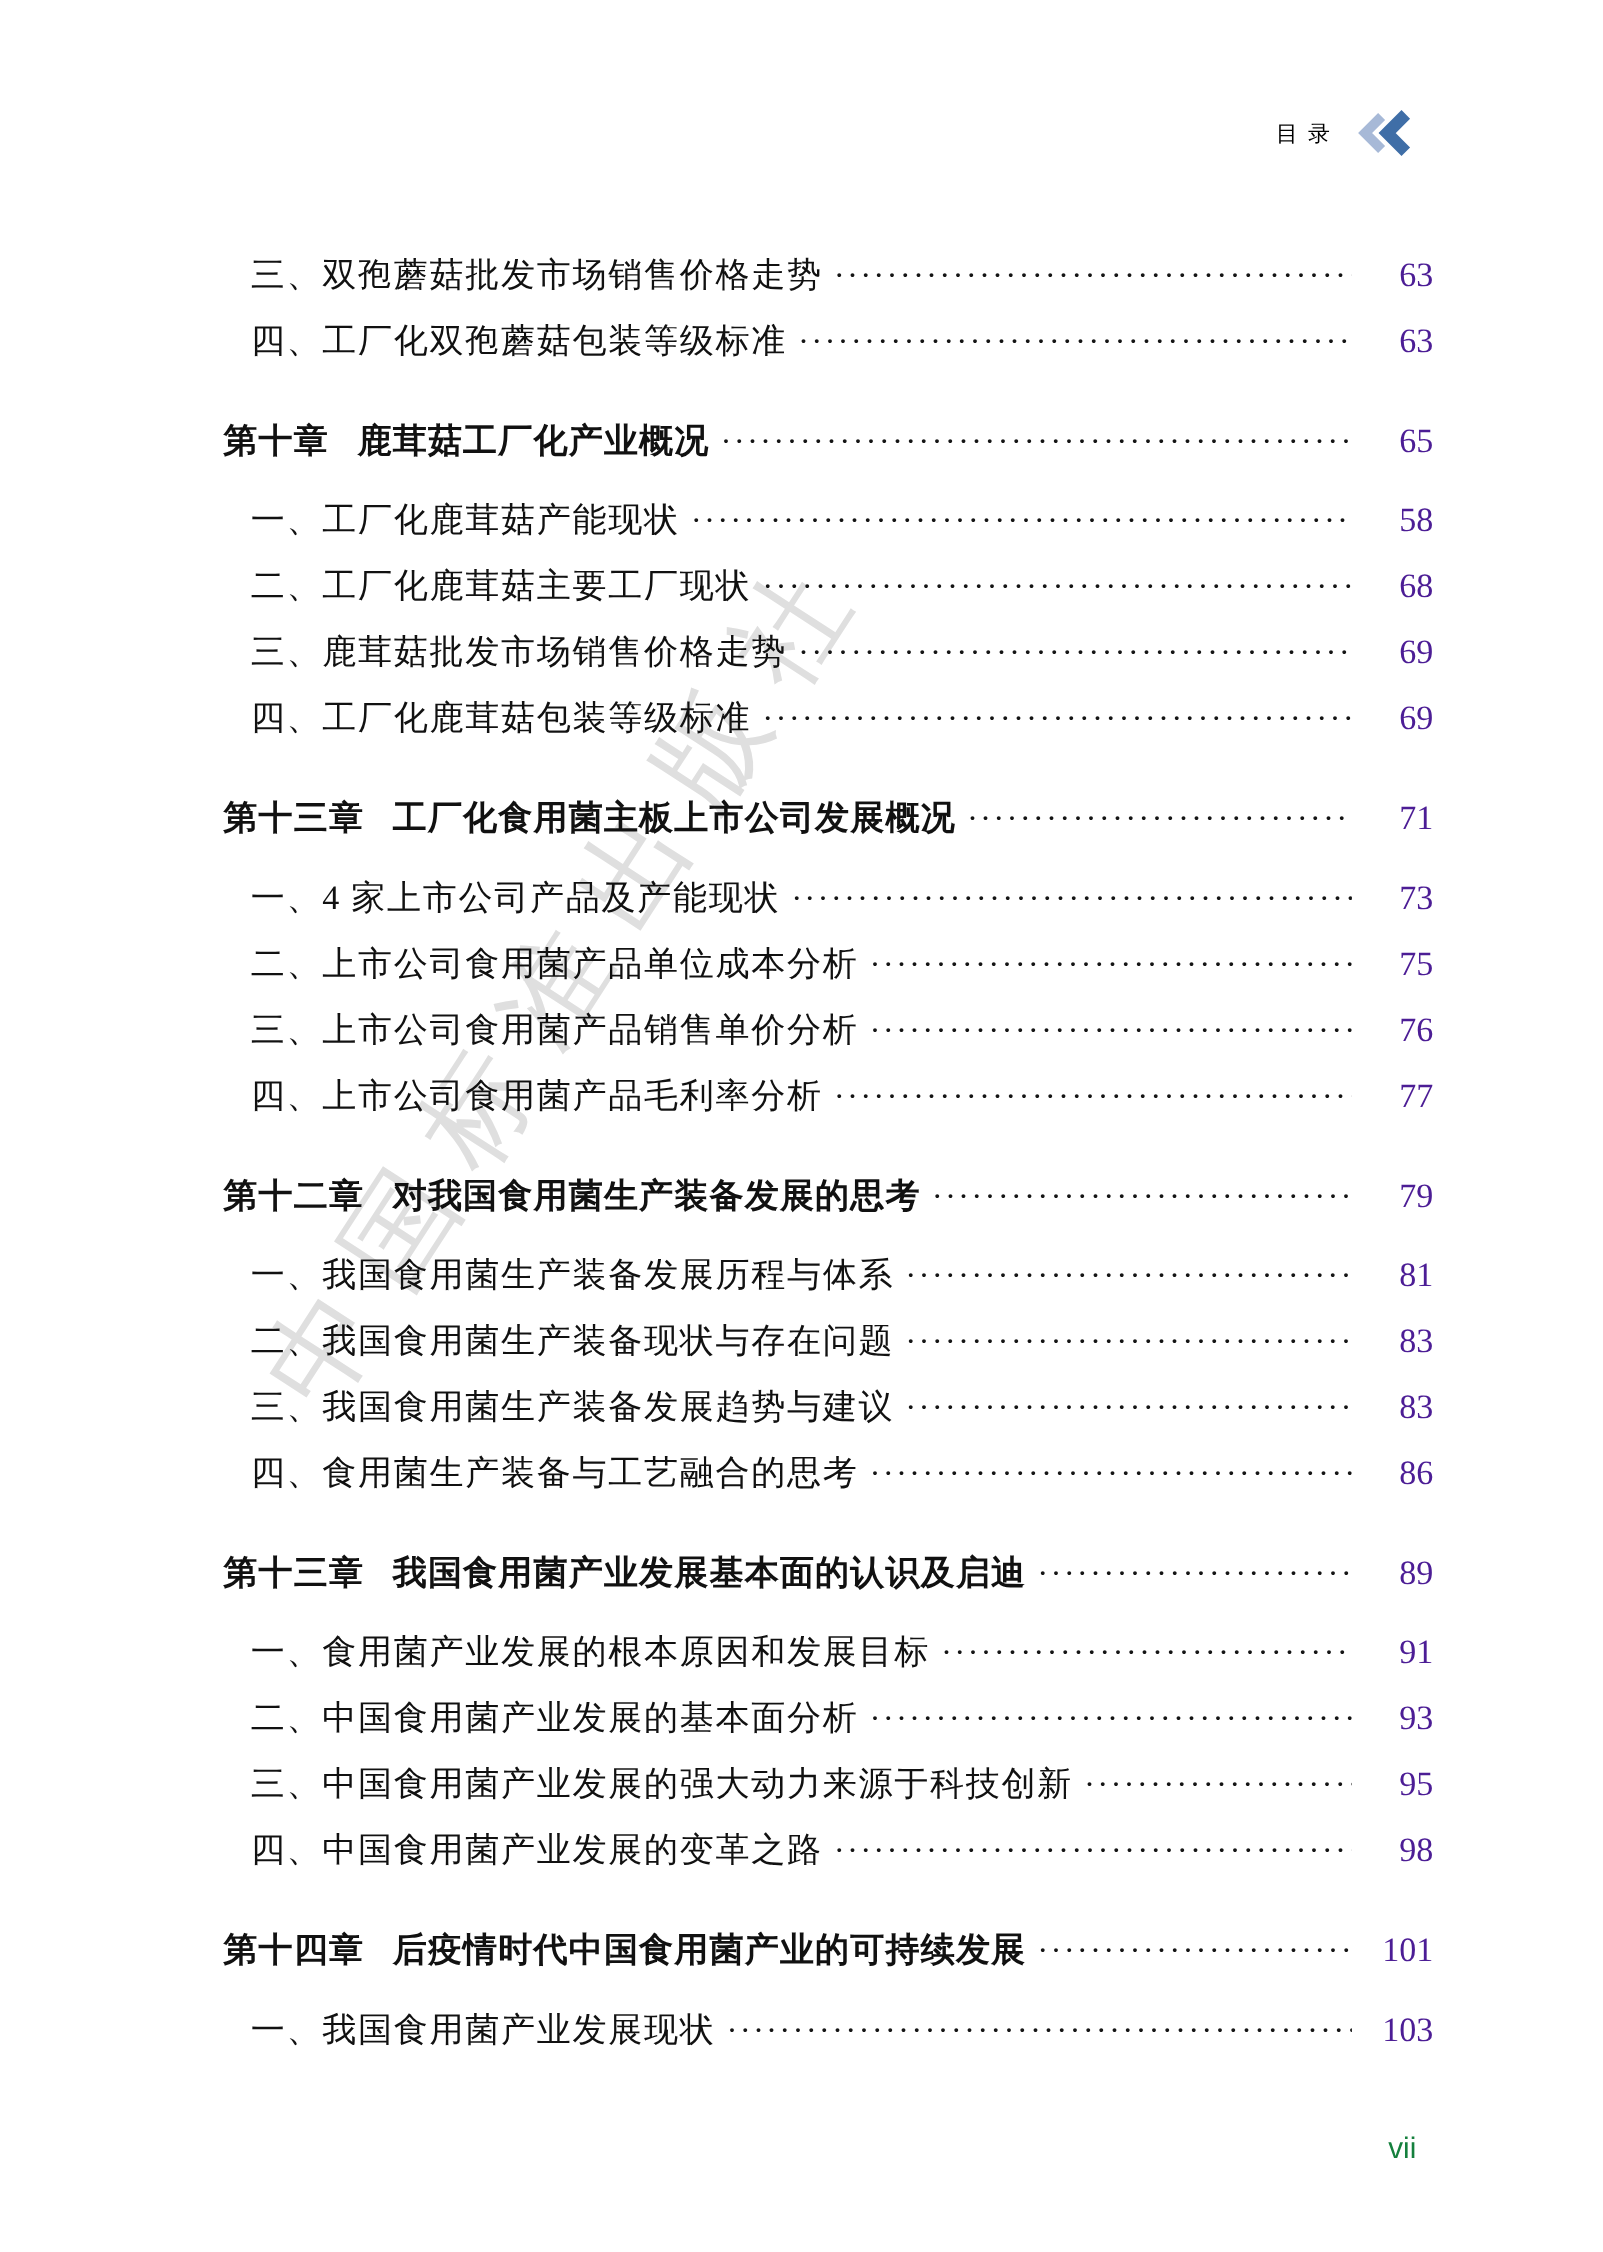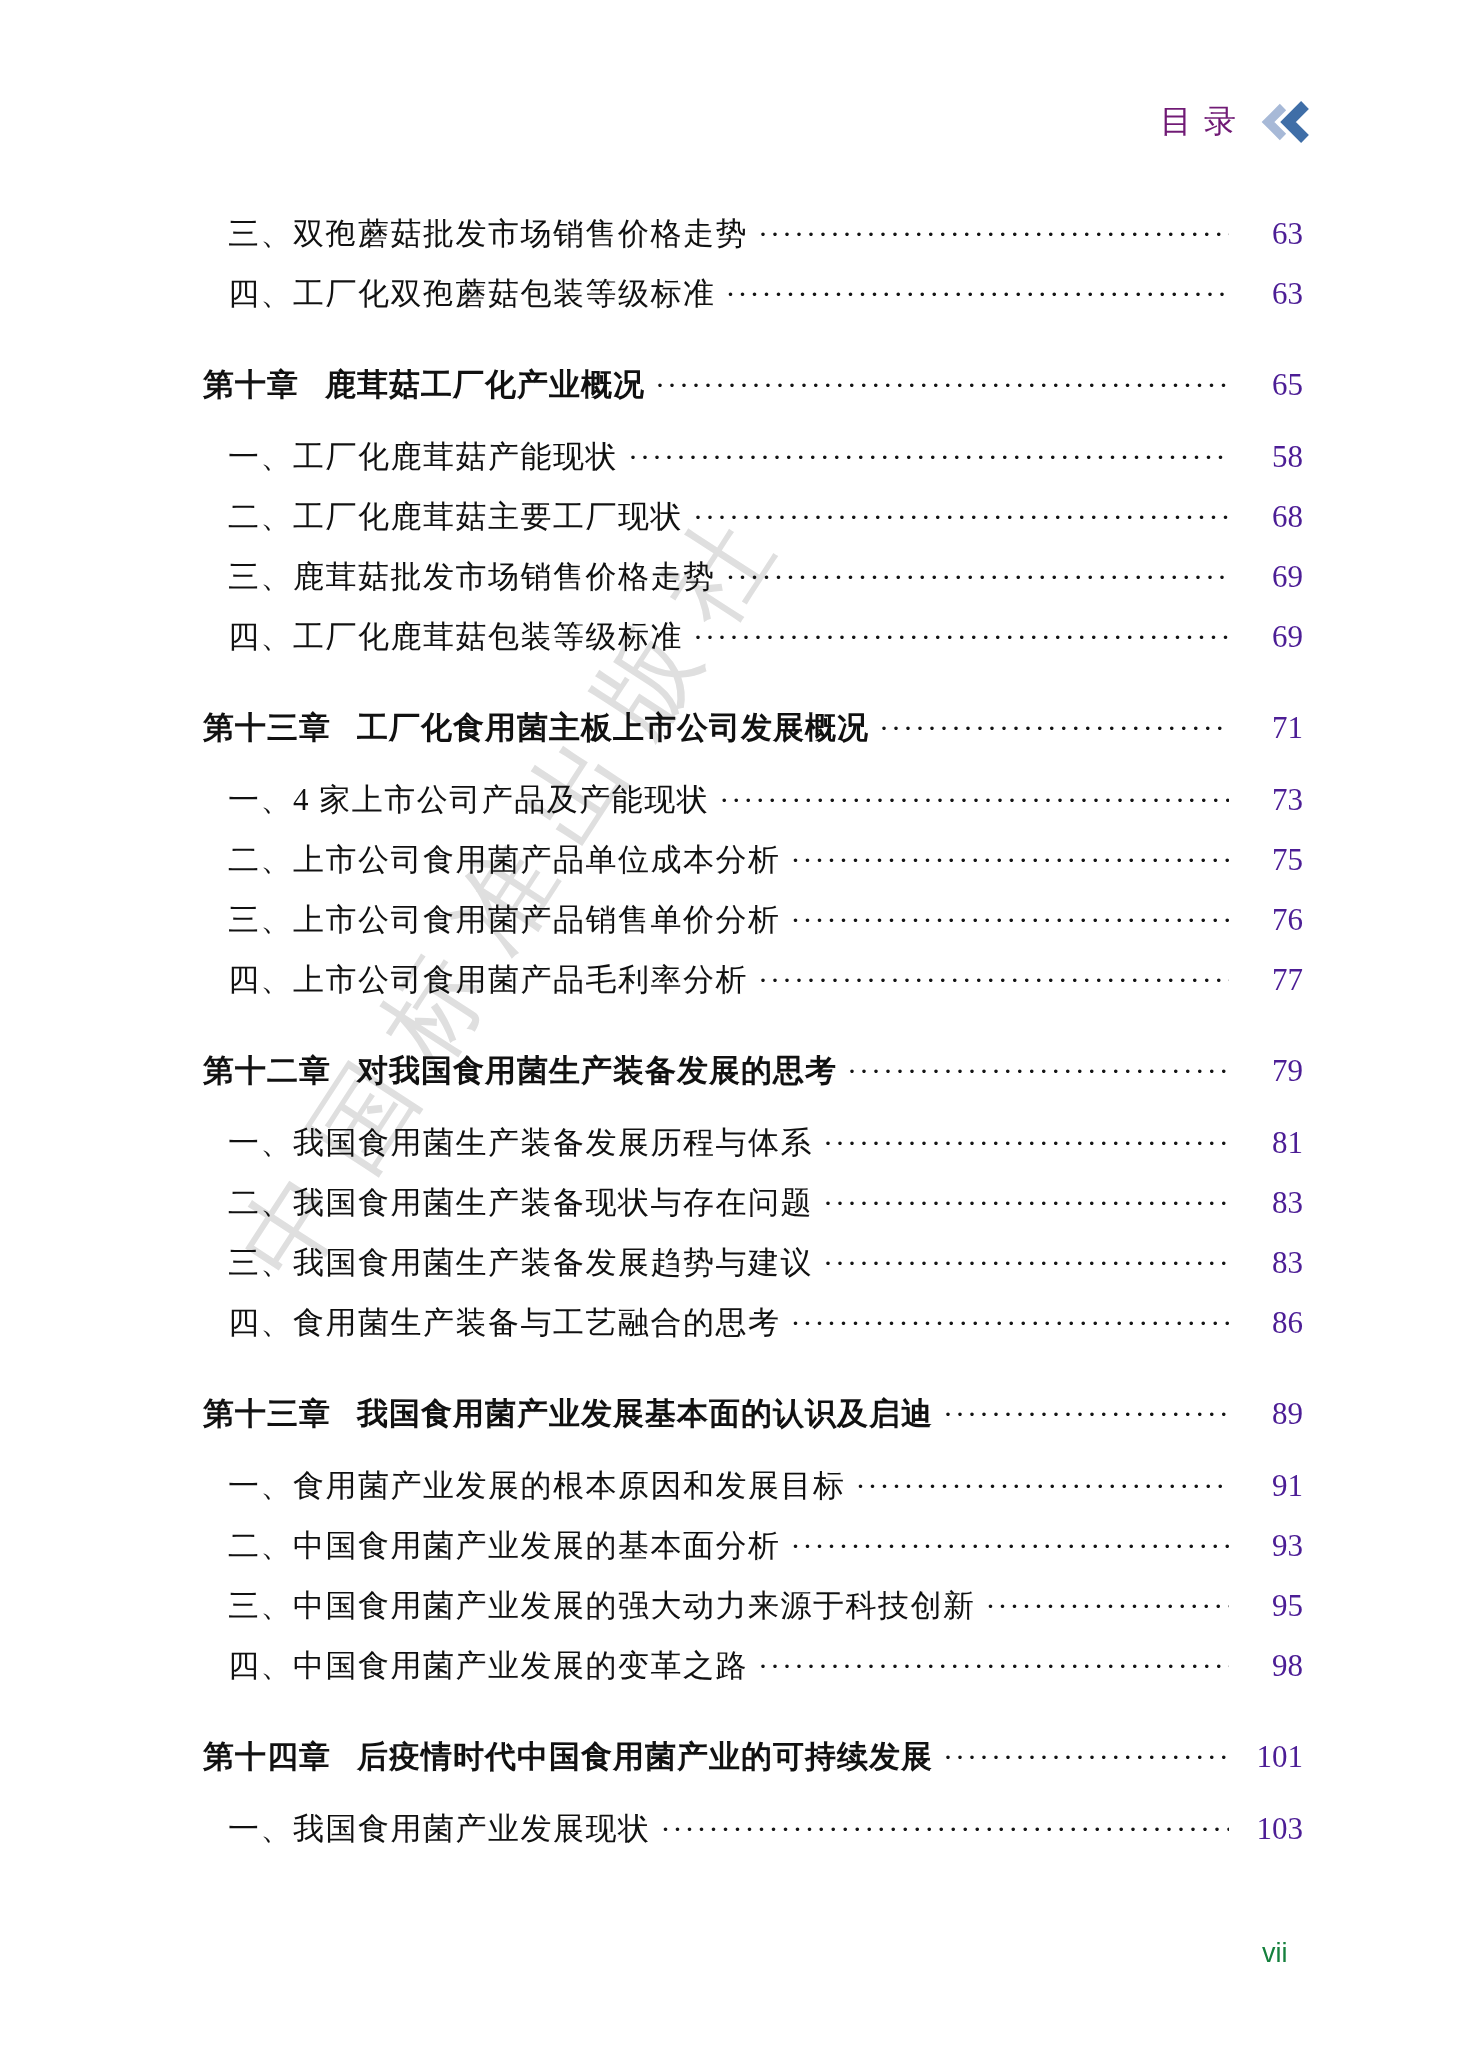--- a/index.html
+++ b/index.html
@@ -11,37 +11,37 @@
     font-family:"Liberation Serif","DejaVu Serif",serif;
     color:#111111;
   }
 
   
   .header {
     position:absolute; top:100px; left:1160px;
     display:flex; align-items:center; z-index:2;
   }
   .header-title {
-    font-size:32px; letter-spacing:2px; color:#701a75;
+    font-size:20px; letter-spacing:2px; color:#000000;
     white-space:nowrap;
   }
   .chevrons { margin-left:22px; display:block; }
 
   
   .watermark {
     position:absolute; left:308px; top:1196px;
     font-size:100px; line-height:100px; letter-spacing:30px;
     color:#dfdfdf; white-space:nowrap;
     transform:rotate(-57deg); transform-origin:left bottom;
     z-index:0; user-select:none;
   }
 
   
   .toc {
-    position:absolute; left:203px; top:204px; width:1100px; z-index:1;
+    position:absolute; left:203px; top:220px; width:1100px; z-index:1;
   }
   .row {
     display:flex; align-items:center; height:60px;
     font-size:31px; letter-spacing:1.5px;
   }
   .row.sub { padding-left:25px; }
   .row.chapter {
     margin-top:31px; margin-bottom:12px;
     font-family:"Liberation Sans","DejaVu Sans",sans-serif;
     font-weight:700; letter-spacing:1px;

